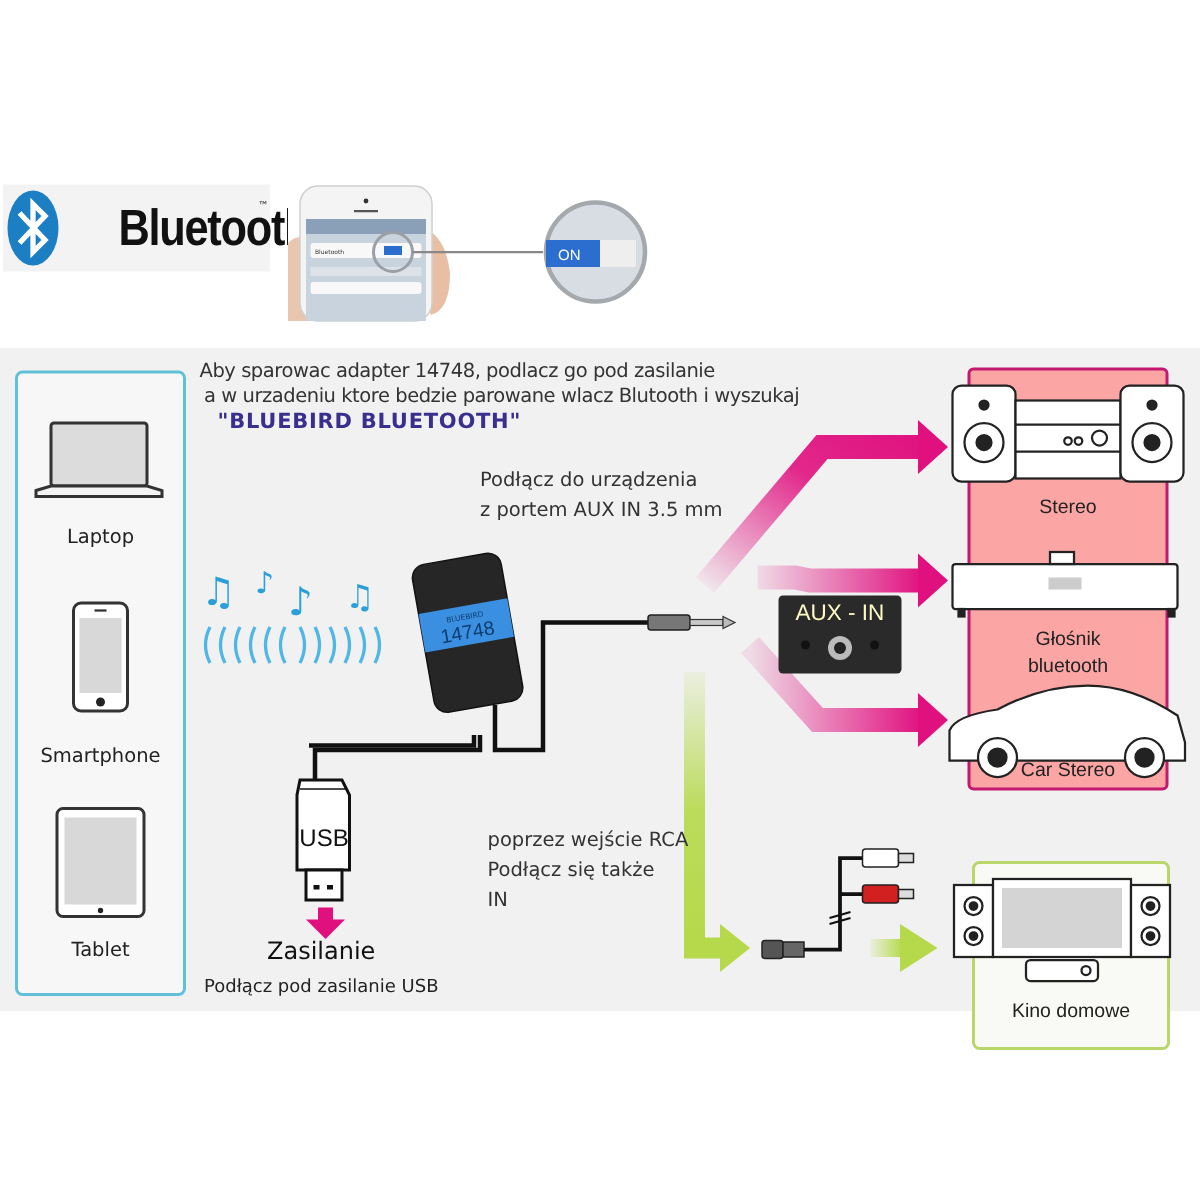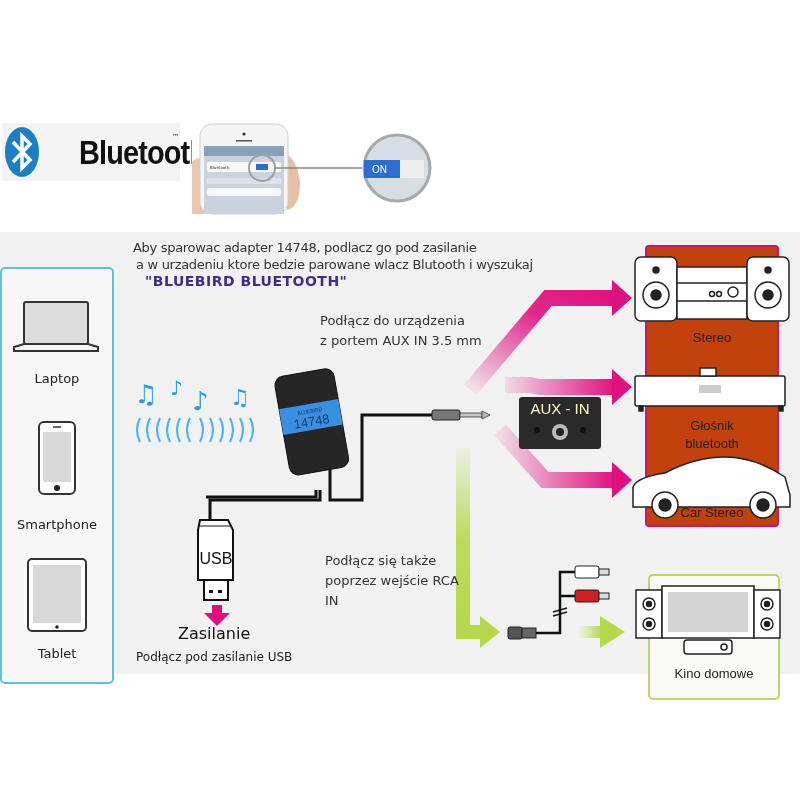--- a/index.html
+++ b/index.html
@@ -6,29 +6,29 @@
   body { width:800px; height:800px; background:#ffffff; position:relative; overflow:hidden; font-family:"DejaVu Sans", sans-serif; }
   .abs { position:absolute;gap:33px; }
   #diagram-bg { left:0; top:232px; width:800px; height:442px; background:#f1f1f1; }
   #bt-logo { left:2px; top:123px; width:178px; height:58px; background:#f3f3f3; display:flex; align-items:center; }
   #bt-logo .word { font-family:"Liberation Sans", sans-serif; font-weight:bold; font-size:34px; color:#111; letter-spacing:-1px; margin-left:4px; transform:scaleX(0.85); transform-origin:left; }
   #bt-logo .tm { font-size:7px; position:absolute; left:170px; top:10px; color:#111; }
   #phone-photo { left:192px; top:122px; width:240px; height:92px; }
   #intro-text { left:133px; top:239px; font-size:13px; color:#333; line-height:17px; font-family:"DejaVu Sans", sans-serif; letter-spacing:-0.3px; }
   #intro-text .l2 { padding-left:3px; }
   #intro-text .l3 { padding-left:12px; color:#3a2f8e; font-weight:bold; font-size:14px; letter-spacing:0.5px; }
-  #devices-panel { left:0; top:247px; width:114px; height:417px; border:2px solid #5fc0d8; border-radius:5px; background:#f7f7f7; box-sizing:border-box;margin-top:20px; }
+  #devices-panel { left:10px; top:247px; width:114px; height:417px; border:2px solid #5fc0d8; border-radius:5px; background:#f7f7f7; box-sizing:border-box; }
   .dev-label { position:absolute; width:100%; text-align:center; font-size:13px; color:#222; }
   #aux-text { left:320px; top:311px; font-size:13px; color:#333; line-height:20px; }
   #rca-text { left:325px; top:551px; font-size:13px; color:#333; line-height:20px; }
   #power-title { left:178px; top:624px; font-size:16px; color:#111; }
   #power-sub { left:136px; top:650px; font-size:12px; color:#222; }
   #aux-in-box { left:519px; top:397px; width:82px; height:52px; background:#2a2a2a; border-radius:3px; }
   #aux-in-label { position:absolute; left:0; top:3px; width:100%; text-align:center; color:#fef9c3; font-size:15px; font-family:"Liberation Sans", sans-serif; }
-  #outputs-panel { left:645px; top:245px; width:134px; height:282px; border:2px solid #c3196f; border-radius:4px; box-sizing:border-box; background:#c2410c; }
+  #outputs-panel { left:645px; top:245px; width:134px; height:282px; border:2px solid #c3196f; border-radius:4px; box-sizing:border-box; background:#fca5a5; }
   #home-panel { left:648px; top:542px; width:132px; height:126px; border:2px solid #b9d66a; border-radius:5px; box-sizing:border-box; background:#f9f9f5;margin-top:32px; }
   .out-label { position:absolute; width:100%; text-align:center; font-size:13px; color:#222; font-family:"Liberation Sans", sans-serif; }
   svg { position:absolute; left:0; top:0; overflow:visible; }
 </style>
 </head>
 <body>
 
 <div id="diagram-bg" class="abs"></div>
 
 <div id="bt-logo" class="abs">
@@ -220,22 +220,22 @@
   <div id="aux-in-label">AUX - IN</div>
   <svg width="82" height="52" viewBox="0 0 82 52">
     <circle cx="41" cy="35" r="8" fill="#bbb"></circle>
     <circle cx="41" cy="35" r="4" fill="#222"></circle>
     <circle cx="18" cy="33" r="3" fill="#111"></circle>
     <circle cx="64" cy="33" r="3" fill="#111"></circle>
   </svg>
 </div>
 
 <div id="rca-text" class="abs">
+  <div>poprzez wejście RCA</div>
   <div>Podłącz się także</div>
-  <div>poprzez wejście RCA</div>
   <div>IN</div>
 </div>
 
 <div id="power-title" class="abs">Zasilanie</div>
 <div id="power-sub" class="abs">Podłącz pod zasilanie USB</div>
 
 <div id="outputs-panel" class="abs">
   <svg width="134" height="282" viewBox="0 0 134 282" style="left:-2px;top:-2px;">
 
     <g stroke="#222" stroke-width="1.5" fill="#fff">

